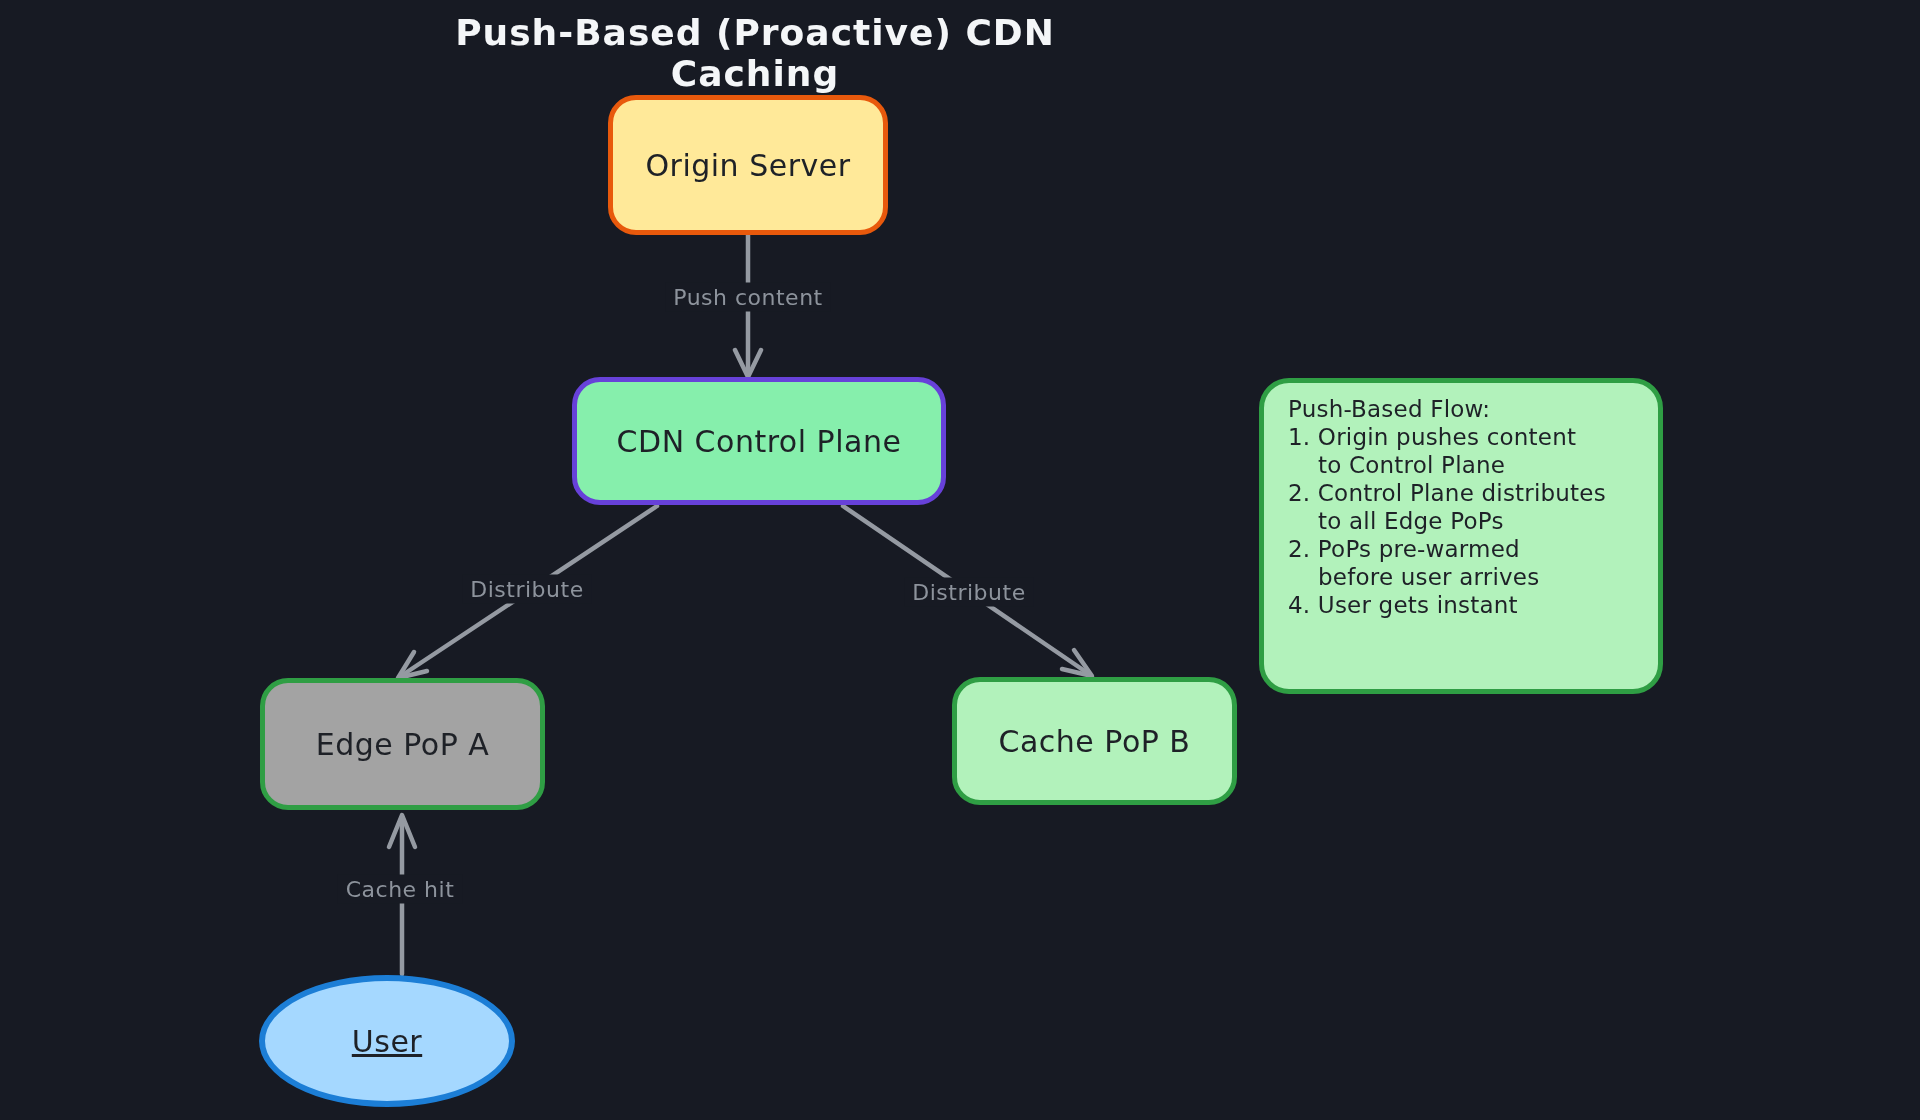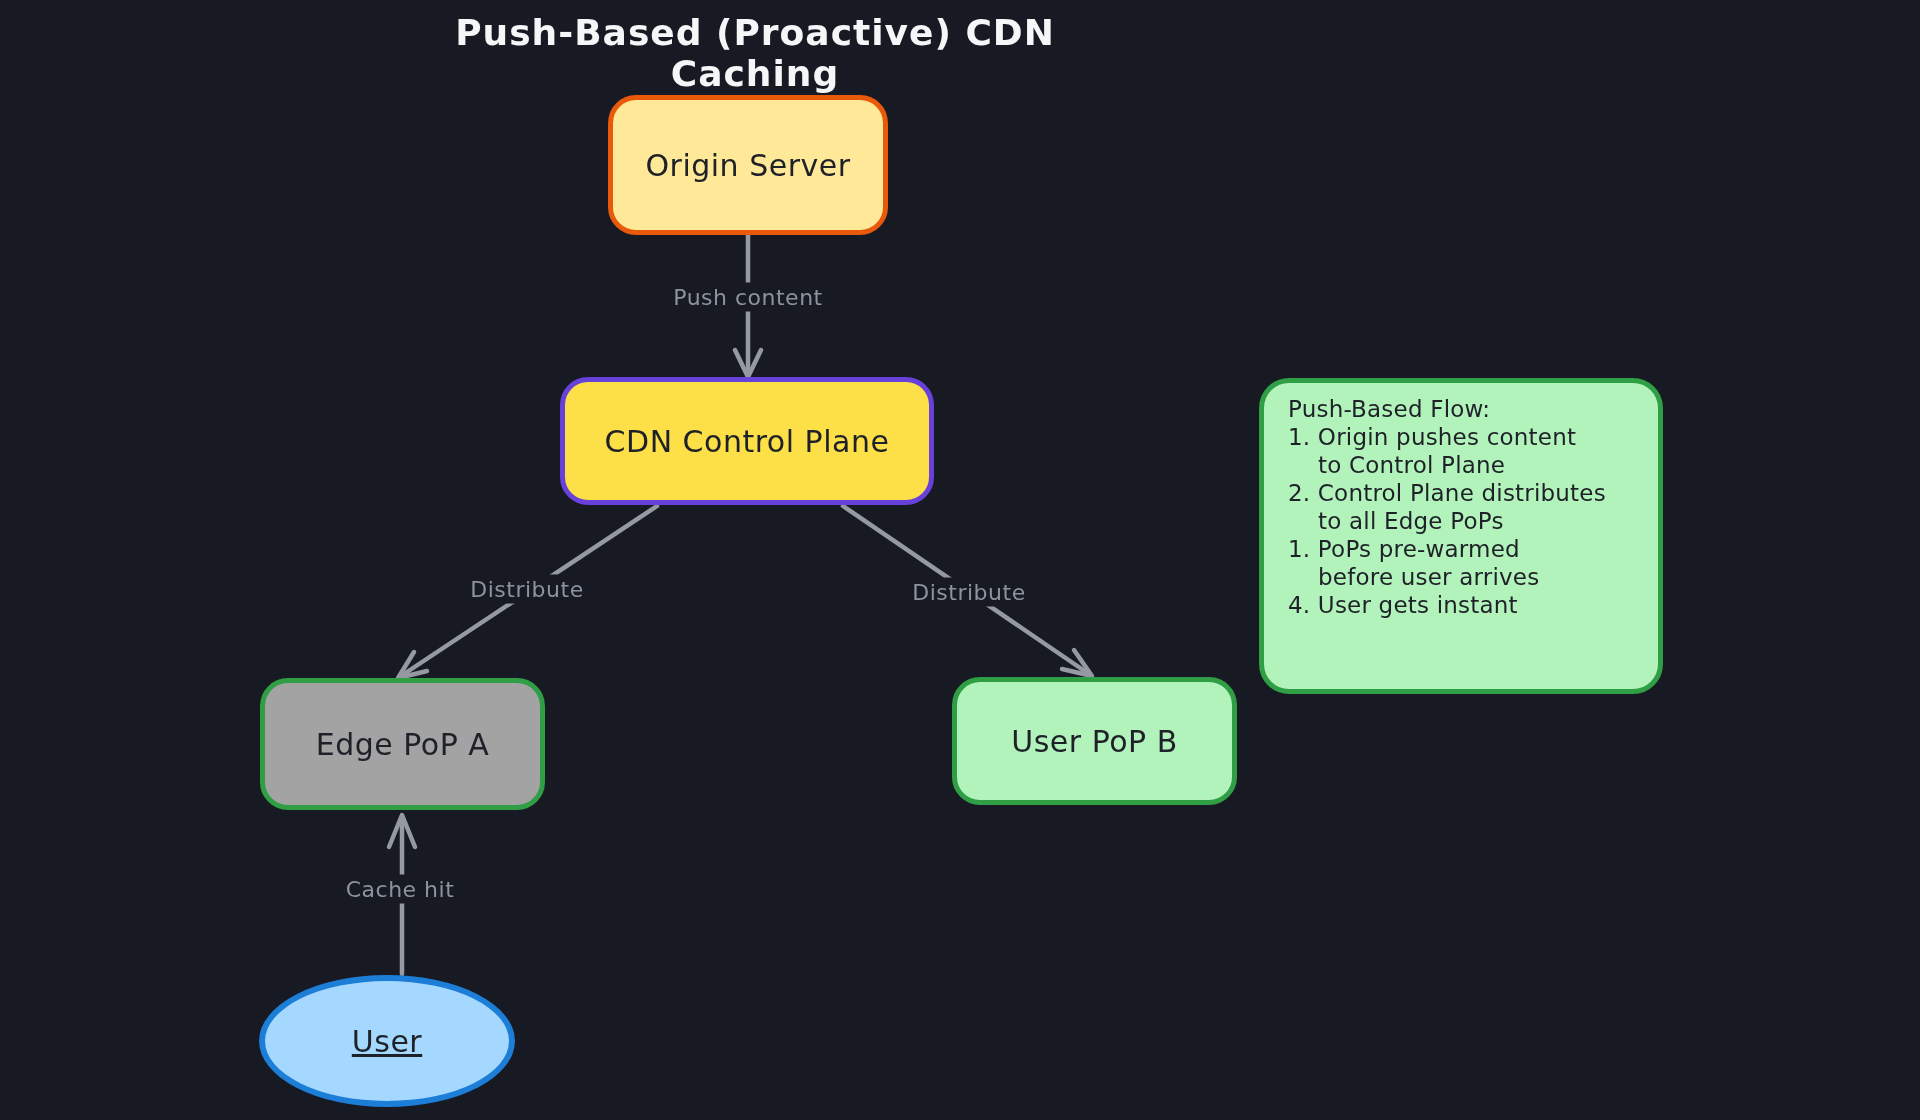--- a/index.html
+++ b/index.html
@@ -21,21 +21,21 @@
 
   .node{
     position:absolute;
     display:flex;align-items:center;justify-content:center;
     box-sizing:border-box;
     color:#1e2127;font-size:30px;font-weight:500;
     letter-spacing:0.5px;
   }
   .rect{border-radius:28px;border-width:5px;border-style:solid;}
   .node-origin{left:608px;top:95px;width:280px;height:140px;background:#ffe999;border-color:#e8590c;}
-  .node-control{left:560px;top:377px;width:374px;height:128px;background:#fde047;border-color:#6741d9;}
+  .node-control{left:572px;top:377px;width:374px;height:128px;background:#86efac;border-color:#6741d9;}
   .node-pop-a{left:260px;top:678px;width:285px;height:132px;background:#a3a3a3;border-color:#2f9e44;}
   .node-pop-b{left:952px;top:677px;width:285px;height:128px;background:#b2f2bb;border-color:#2f9e44;}
   .node-user{
     left:259px;top:975px;width:256px;height:132px;
     background:#a5d8ff;border:6px solid #1c7ed6;border-radius:50%;text-decoration:underline;
   }
 
   .edge-label{
     position:absolute;
     background:#171a23;
@@ -99,36 +99,36 @@
 
   <div class="node rect node-control">
     <span>CDN Control Plane</span>
   </div>
 
   <div class="node rect node-pop-a">
     <span>Edge PoP A</span>
   </div>
 
   <div class="node rect node-pop-b">
-    <span>User PoP B</span>
+    <span>Cache PoP B</span>
   </div>
 
   <div class="node node-user">
     <span>User</span>
   </div>
 
   <div class="edge-label lbl-push">Push content</div>
   <div class="edge-label lbl-dist-left">Distribute</div>
   <div class="edge-label lbl-dist-right">Distribute</div>
   <div class="edge-label lbl-cache">Cache hit</div>
 
   <div class="note">
     <div class="note-line">Push-Based Flow:</div>
     <div class="note-line">1. Origin pushes content</div>
     <div class="note-line">    to Control Plane</div>
     <div class="note-line">2. Control Plane distributes</div>
     <div class="note-line">    to all Edge PoPs</div>
-    <div class="note-line">1. PoPs pre-warmed</div>
+    <div class="note-line">2. PoPs pre-warmed</div>
     <div class="note-line">    before user arrives</div>
     <div class="note-line">4. User gets instant</div>
   </div>
 
 </div>
 
 </body></html>

